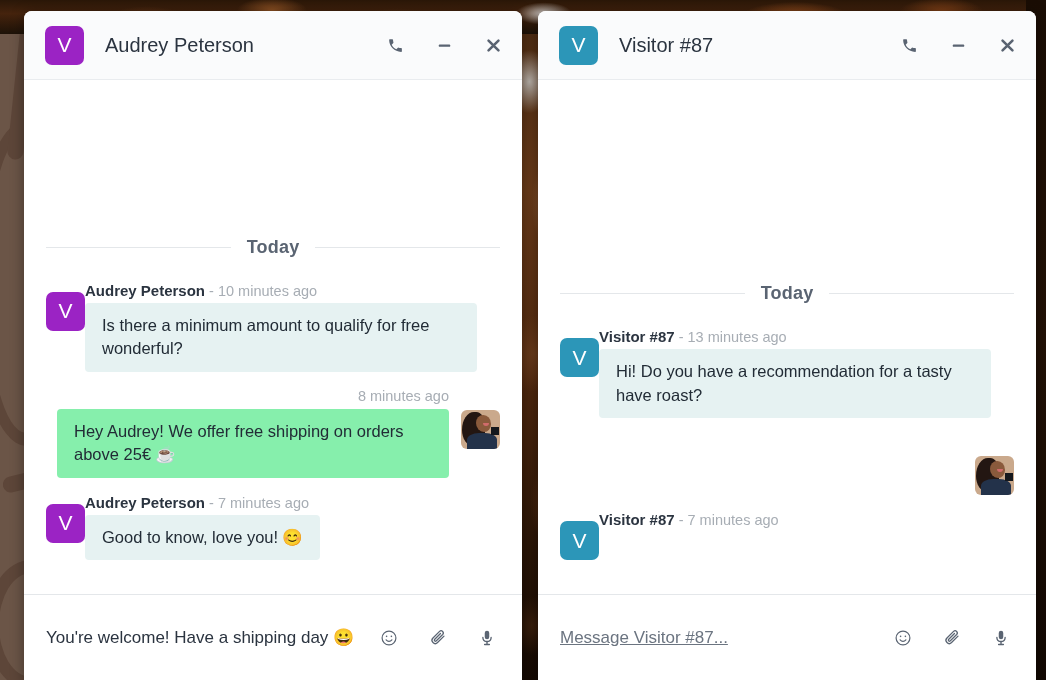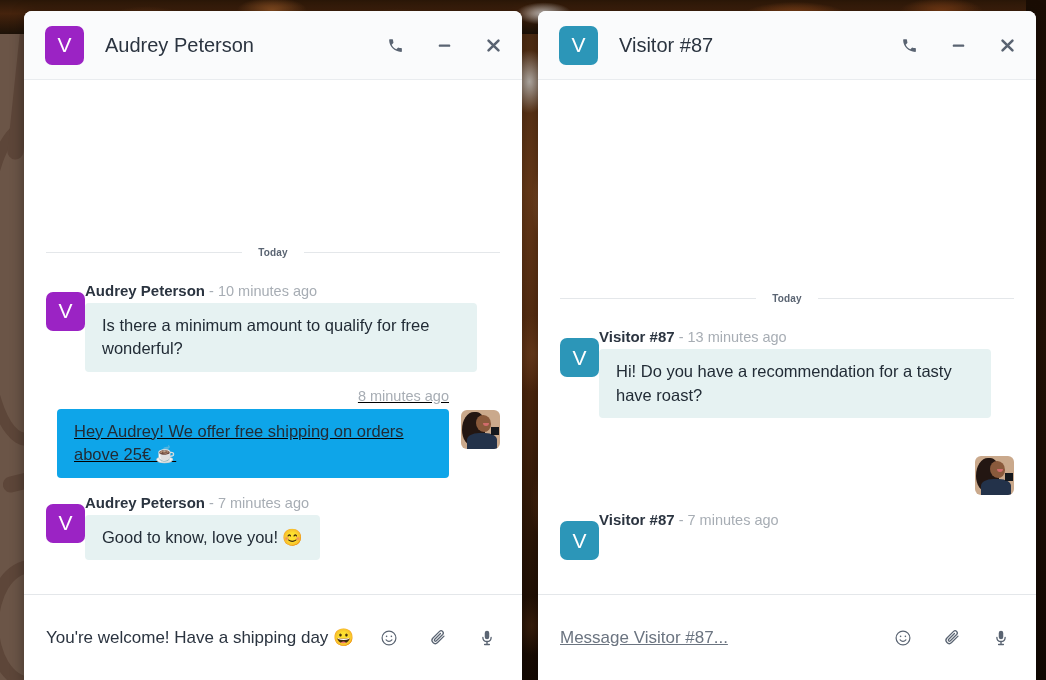--- a/index.html
+++ b/index.html
@@ -158,21 +158,21 @@
     align-items: center;
     gap: 16px;
     margin-bottom: 24px;
   }
   .day-divider .line {
     flex: 1 1 auto;
     height: 1px;
     background: #e4e7ea;
   }
   .day-divider .label {
-    font-size: 10px;
+    font-size: 18px;
     font-weight: bold;
     color: #5a6472;
     letter-spacing: .2px;
   }
 
   
   .msg-in { display: flex; margin-bottom: 16px; }
   .msg-in .av {
     width: 39px; height: 39px;
     border-radius: 7px;
@@ -193,28 +193,27 @@
   .bubble {
     display: inline-block;
     padding: 11px 17px;
     border-radius: 4px;
     font-size: 16.5px;
     line-height: 1.42;
     color: #222c36;
     max-width: 392px;
   }
   .bubble.in  { background: #e6f2f2; }
-  .bubble.out { background: #0ea5e9; }
+  .bubble.out { background: #86efac; }
 
   
   .msg-out {
     display: flex;
     justify-content: flex-end;
     margin-bottom: 16px;
-    text-decoration: underline;
   }
   .msg-out .col {
     display: flex;
     flex-direction: column;
     align-items: flex-end;
     min-width: 0;
   }
   .msg-out .meta { text-align: right; margin-bottom: 5px; }
   .msg-out .photo {
     width: 39px; height: 39px;

